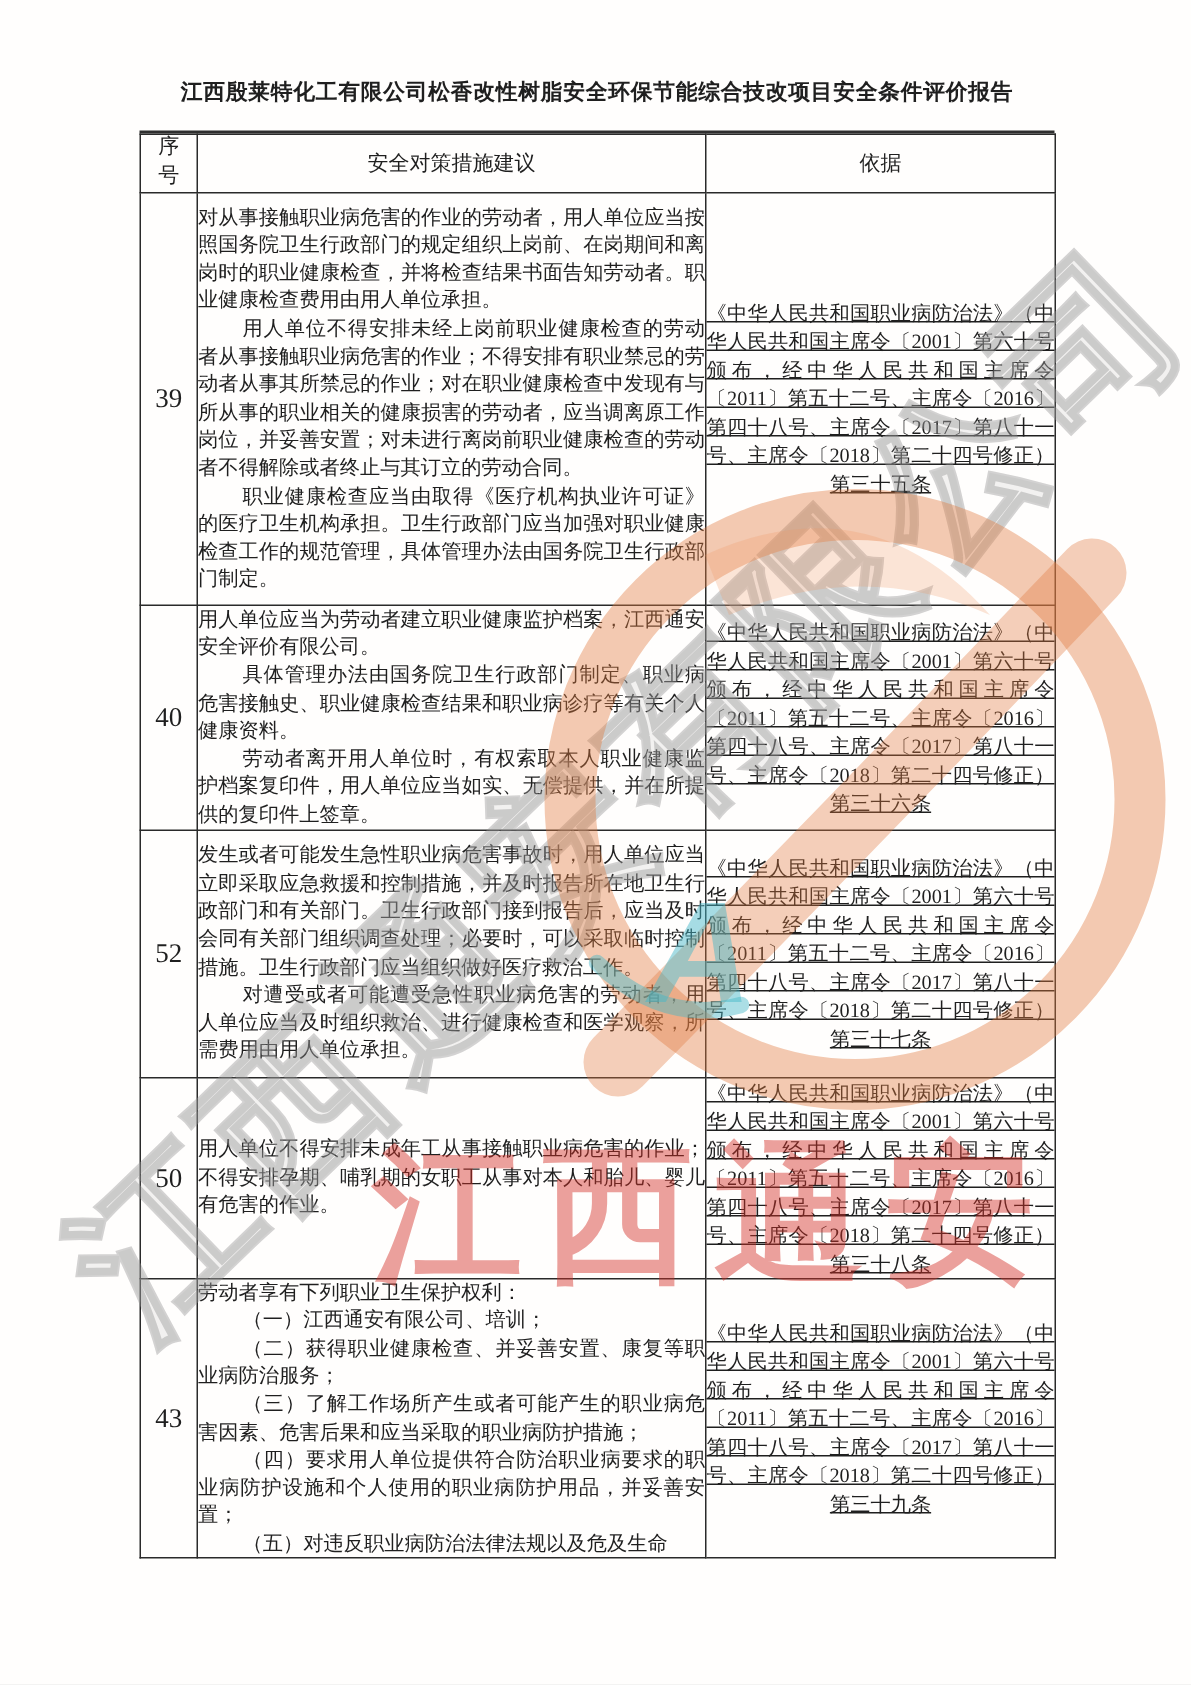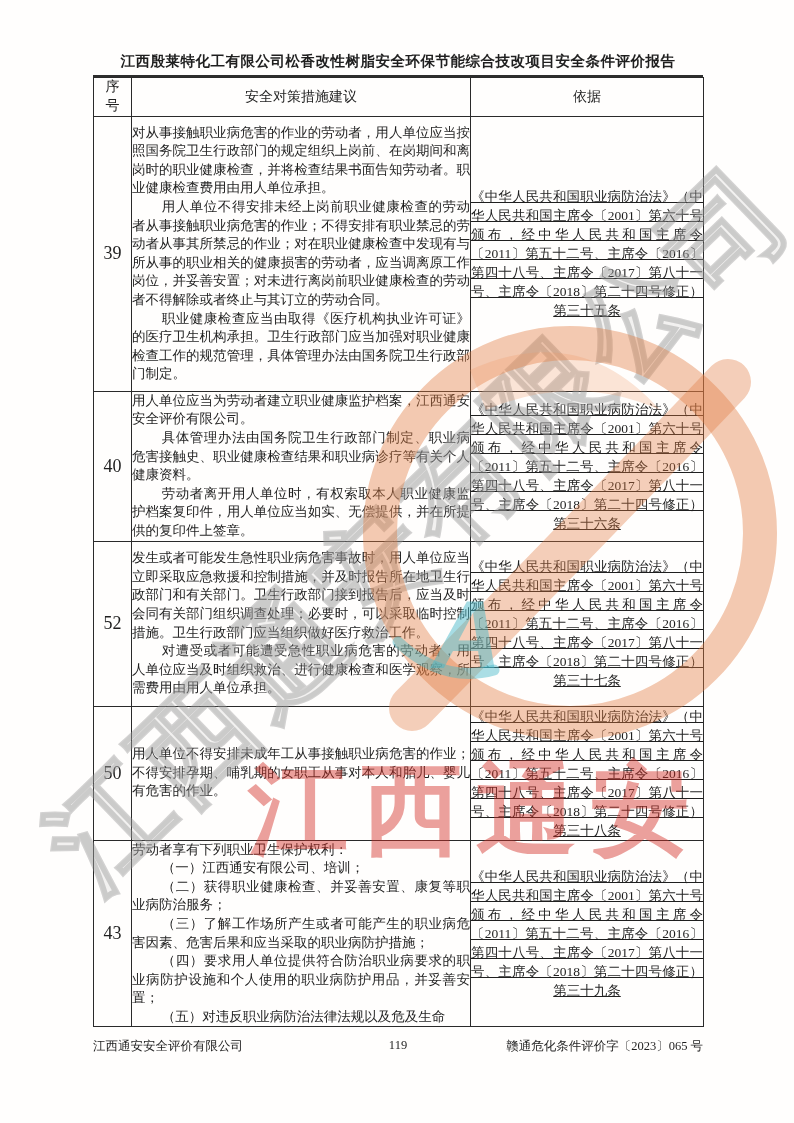--- a/index.html
+++ b/index.html
@@ -14,21 +14,21 @@
   }
   .content{position:absolute;left:93px;top:0;width:610px;}
   .page-header{
     padding-top:52px;
     border-bottom:2px solid #2e2e2e;
     text-align:center;
   }
   .page-header .title{
     display:inline-block;
     font-size:14.5px;font-weight:700;letter-spacing:.5px;
-    padding-bottom:4px;
+    padding-bottom:16px;
   }
   table.main{
     border-collapse:collapse;
     table-layout:fixed;
     width:610px;
     font-size:13.5px;
   }
   table.main col.c-no{width:38px;}
   table.main col.c-measure{width:339px;}
   table.main col.c-basis{width:233px;}
@@ -177,25 +177,20 @@
               </div>
             </td>
             <td class="col-basis">
               <p>《中华人民共和国职业病防治法》（中华人民共和国主席令〔2001〕第六十号颁布，经中华人民共和国主席令〔2011〕第五十二号、主席令〔2016〕第四十八号、主席令〔2017〕第八十一号、主席令〔2018〕第二十四号修正）第三十九条</p>
             </td>
           </tr>
         </tbody>
     </table>
   </div>
 
-  <div class="page-footer">
-    <span class="f-left">江西通安安全评价有限公司</span>
-    <span class="f-center">119</span>
-    <span class="f-right">赣通危化条件评价字〔2023〕065 号</span>
-  </div>
 
   <div class="wm-layer">
     <div class="wm-diagonal">江西通安有限公司</div>
     <svg class="wm-logo" width="794" height="1123" viewBox="0 0 794 1123">
       <circle cx="570" cy="533" r="190" fill="none" stroke="rgba(224,122,63,0.40)" stroke-width="34"></circle>
       <path d="M 412 708 Q 562 556 728 382" fill="none" stroke="rgba(224,122,63,0.36)" stroke-width="46" stroke-linecap="round"></path>
       <path d="M 470 370 Q 580 320 660 410 Q 575 372 486 410 Z" fill="rgba(238,150,100,0.25)"></path>
       <path d="M 398 642 q 45 42 96 28" fill="none" stroke="rgba(69,184,200,0.45)" stroke-width="11" stroke-linecap="round"></path>
       <text x="432" y="668" font-family="Liberation Sans, DejaVu Sans, sans-serif" font-style="italic" font-weight="700" font-size="96" fill="rgba(69,184,200,0.48)">A</text>
     </svg>

